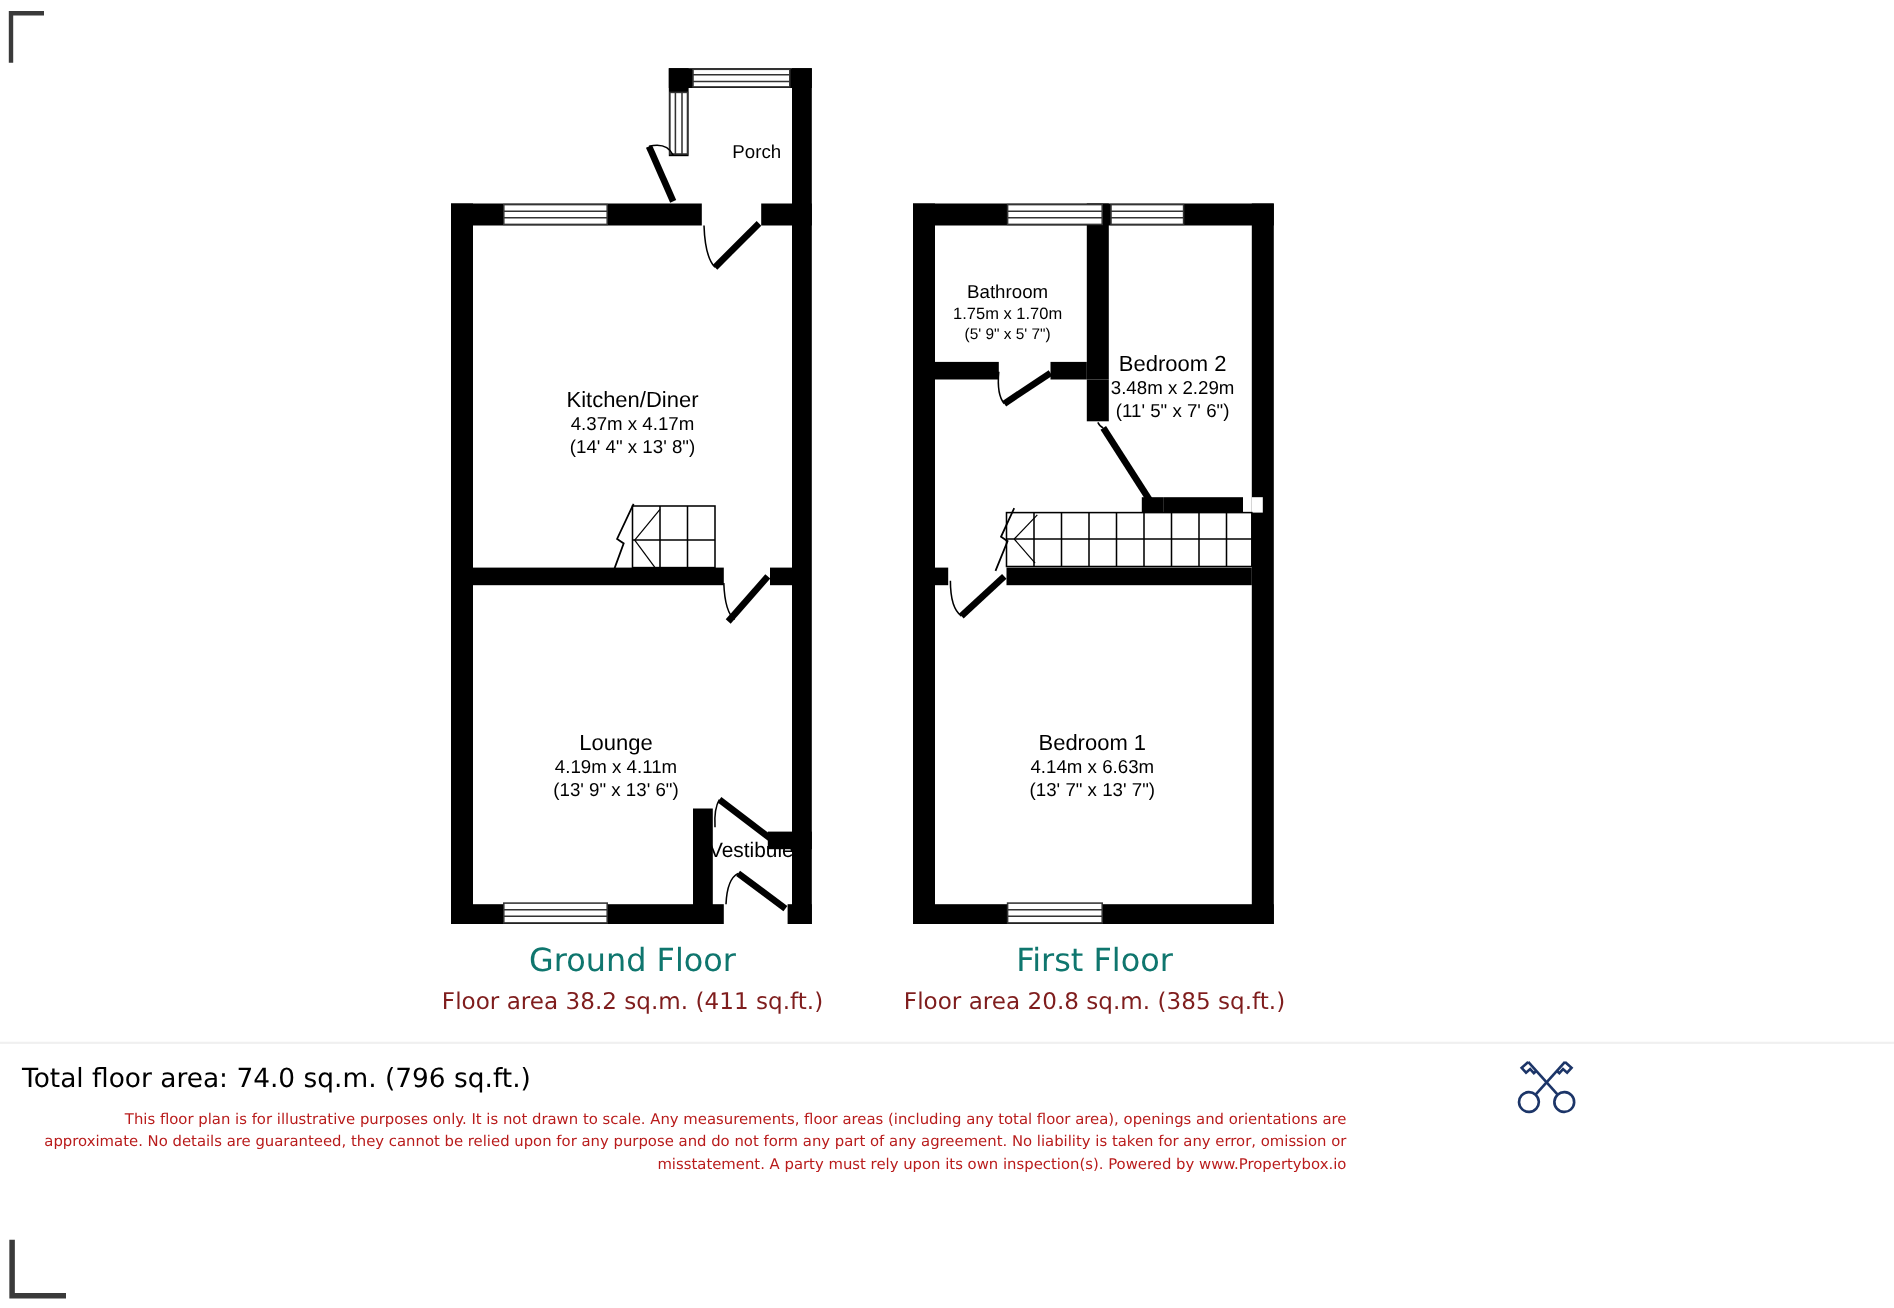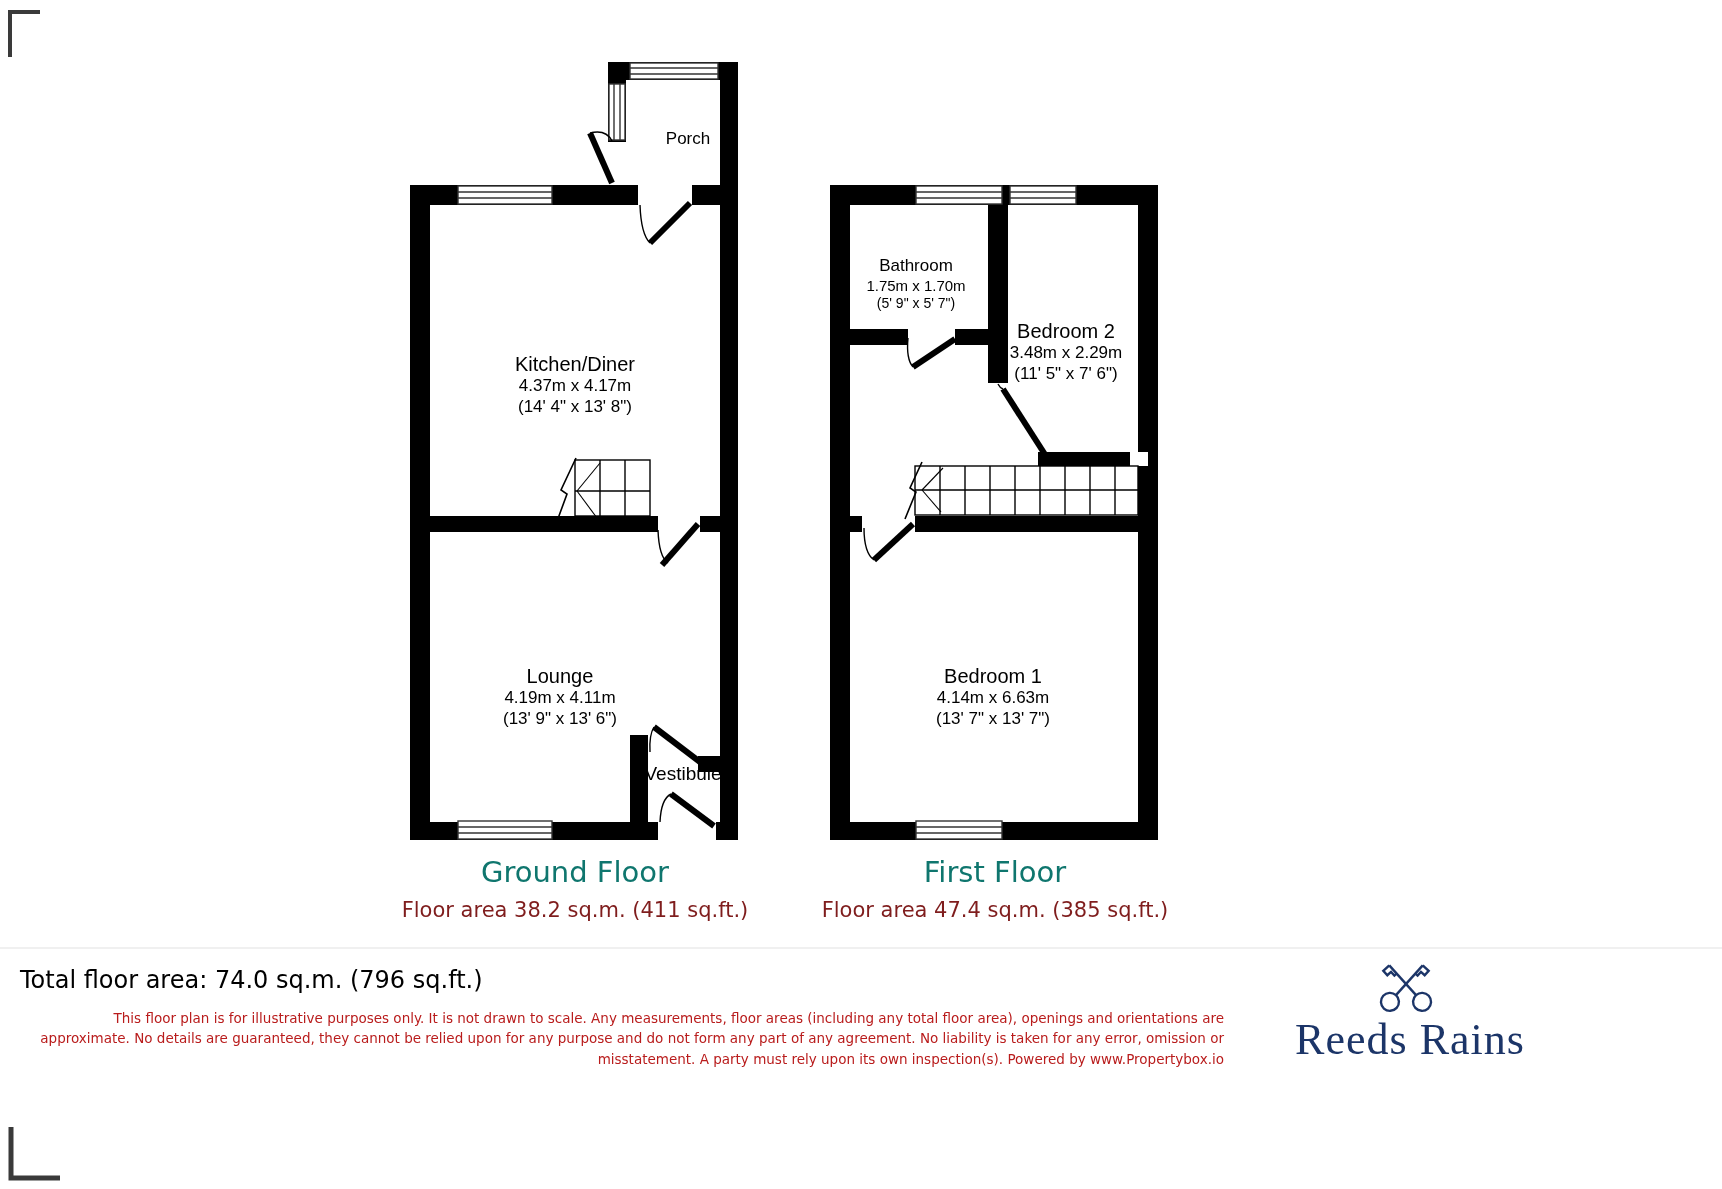--- a/index.html
+++ b/index.html
@@ -233,22 +233,21 @@
 <div class="lbl" style="left:993px;top:697px;">
   <div class="room-name">Bedroom 1</div>
   <div class="room-dims">4.14m x 6.63m</div>
   <div class="room-dims">(13' 7" x 13' 7")</div>
 </div>
 
 <div class="lbl floor-title" style="left:575px;top:873px;">Ground Floor</div>
 <div class="lbl floor-area" style="left:575px;top:911px;">Floor area 38.2 sq.m. (411 sq.ft.)</div>
 
 <div class="lbl floor-title" style="left:995px;top:873px;">First Floor</div>
-<div class="lbl floor-area" style="left:995px;top:911px;">Floor area 47.4 sq.m. (385 sq.ft.)</div>
+<div class="lbl floor-area" style="left:995px;top:911px;">Floor area 20.8 sq.m. (385 sq.ft.)</div>
 
 <div class="total-area">Total floor area: 74.0 sq.m. (796 sq.ft.)</div>
 
 <div class="disclaimer">This floor plan is for illustrative purposes only. It is not drawn to scale. Any measurements, floor areas (including any total floor area), openings and orientations are approximate. No details are guaranteed, they cannot be relied upon for any purpose and do not form any part of any agreement. No liability is taken for any error, omission or misstatement. A party must rely upon its own inspection(s). Powered by www.Propertybox.io</div>
 
 <div class="brand">
   <div style="height:62px;"></div>
-  <div class="brand-word">Reeds Rains</div>
 </div>
 
 </body></html>

